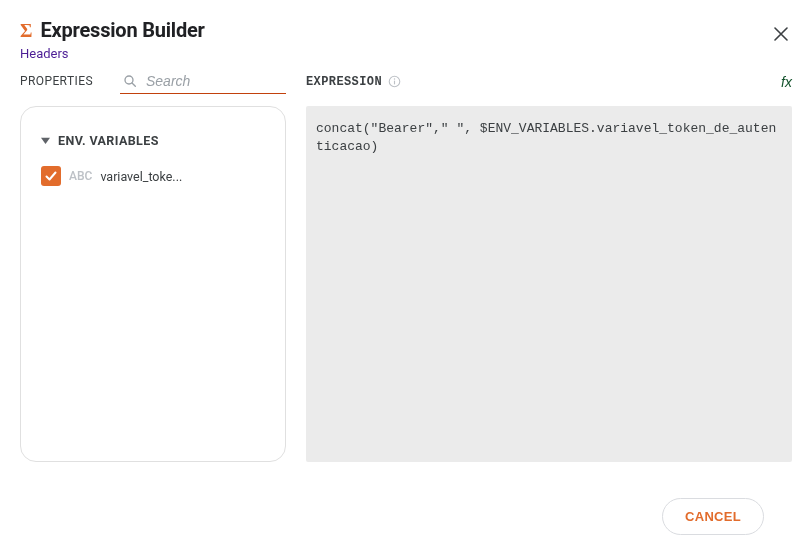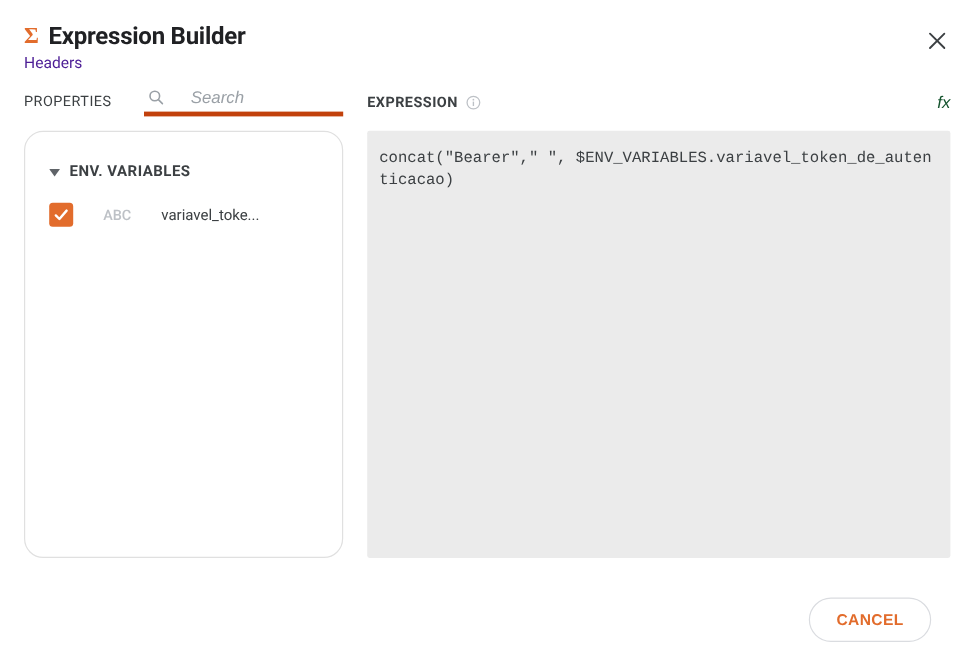--- a/index.html
+++ b/index.html
@@ -67,24 +67,24 @@
       font-size: 12px;
       font-weight: 400;
       letter-spacing: 0.4px;
       color: #3c4043;
       padding-bottom: 6px;
       width: 100px;
     }
     .search-wrap {
       display: flex;
       align-items: flex-start;
-      border-bottom: 4px solid #c2410c;
+      border-bottom: 1px solid #c2410c;
       padding: 2px 0 4px 2px;
       width: 166px;
-      gap: 21px;
+      gap: 8px;
     }
     .search-icon {
       color: #9aa0a6;
       display: flex;
       align-items: center;
     }
     .search-input {
       border: none;
       outline: none;
       font-size: 14px;
@@ -100,22 +100,23 @@
     .expr-label-wrap {
       flex: 1;
       display: flex;
       align-items: center;
       justify-content: space-between;
       padding-bottom: 4px;
       margin-left: 20px;
     }
     .expr-label-group {
       display: flex;
-      align-items: flex-end;
+      align-items: flex-start;
       gap: 6px;
+      font-family: Liberation Mono, monospace;
     }
     .expr-label {
       font-size: 12px;
       font-weight: 700;
       letter-spacing: 0.4px;
       color: #3c4043;
     }
     .info-icon {
       color: #bdc1c6;
       display: flex;
@@ -153,21 +154,21 @@
     }
     .group-label {
       font-size: 12.5px;
       font-weight: 700;
       letter-spacing: 0.4px;
       color: #3c4043;
     }
     .var-row {
       display: flex;
       align-items: center;
-      gap: 25px;
+      gap: 8px;
       padding-left: 0px;
     }
     .check {
       width: 20px;
       height: 20px;
       background: #e26c2c;
       border-radius: 3px;
       display: flex;
       align-items: center;
       justify-content: center;
@@ -204,21 +205,21 @@
       background: transparent;
       border: none;
       outline: none;
       width: 100%;
       height: 100%;
       resize: none;
     }
     .footer {
       position: absolute;
       bottom: 14px;
-      right: 36px;
+      right: 48px;
       display: flex;
       gap: 14px;
     }
     .btn {
       font-size: 13px;
       font-weight: 600;
       letter-spacing: 0.3px;
       padding: 0 22px;
       height: 37px;
       border-radius: 19px;

